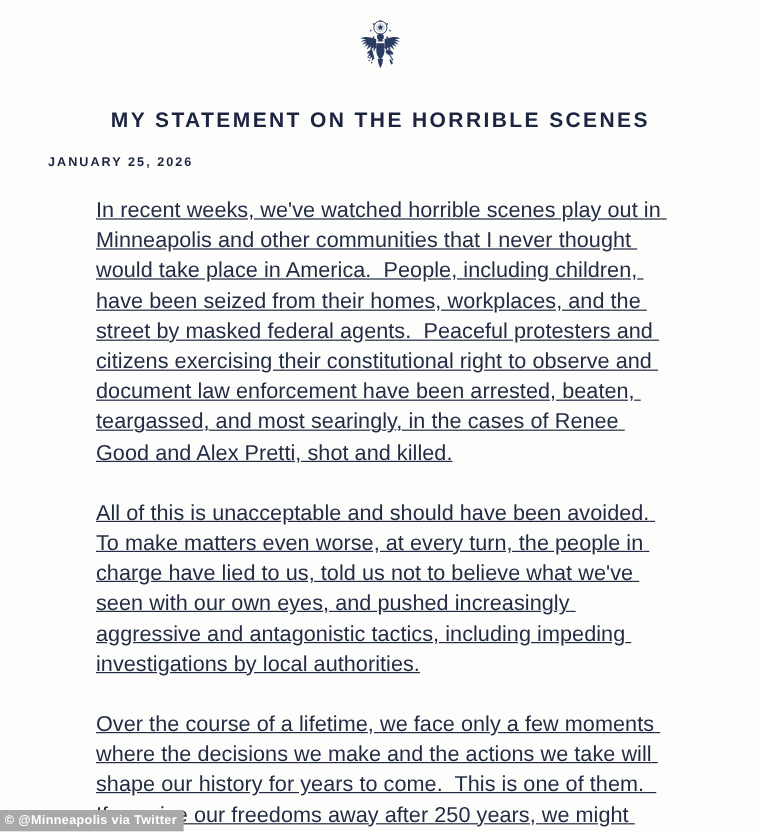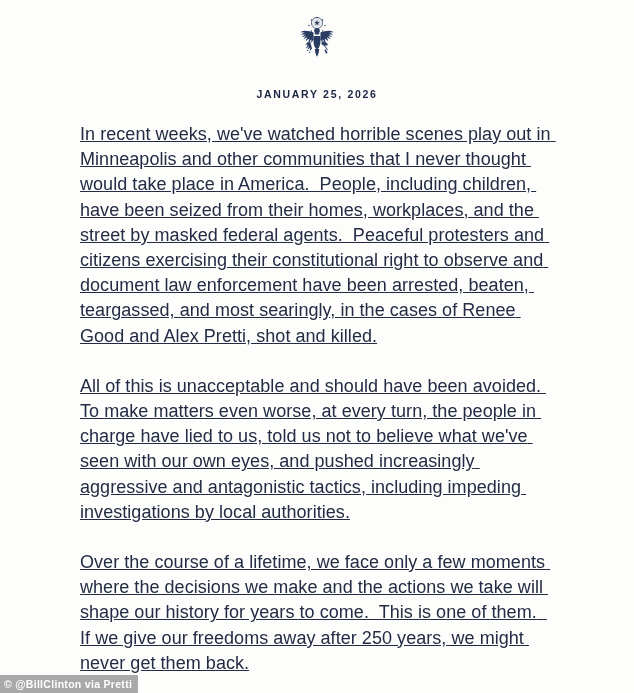--- a/index.html
+++ b/index.html
@@ -51,21 +51,21 @@
     margin: 0;
     text-transform: uppercase;
   }
   .doc-title .tline {
     display: block;
     white-space: nowrap;
   }
 
   .doc-date {
     margin-top: 16px;
-    text-align: center;
+    text-align: left;
     color: #1b2440;
     font-size: 10.5px;
     font-weight: bold;
     letter-spacing: 1.7px;
     text-transform: uppercase;
   }
 
   
   .body-block {
     margin-top: 22px;
@@ -146,26 +146,27 @@
         <path d="M52 52l10 16-1.8 1.1-10-16z" opacity="0.85"></path>
         <path d="M56.8 66.5l4.6 7.2-2 .4-1.2 2-3.3-8.2z"></path>
 
         <path d="M30 47c3.4-1.7 7-2.5 10-2.5s6.6.8 10 2.5c-3.1 1.1-6.5 1.7-10 1.7s-6.9-.6-10-1.7z" opacity="0.55"></path>
       </g>
     </svg>
   </div>
 
   <div class="title-block">
     <h1 class="doc-title">
+      <span class="tline">MY STATEMENT ON THE HORRIBLE SCENES</span>
     </h1>
     <div class="doc-date">JANUARY 25, 2026</div>
   </div>
 
   <div class="body-block">
     <p class="para">In recent weeks, we've watched horrible scenes play out in Minneapolis and other communities that I never thought would take place in America.  People, including children, have been seized from their homes, workplaces, and the street by masked federal agents.  Peaceful protesters and citizens exercising their constitutional right to observe and document law enforcement have been arrested, beaten, teargassed, and most searingly, in the cases of Renee Good and Alex Pretti, shot and killed.</p>
     <p class="para">All of this is unacceptable and should have been avoided. To make matters even worse, at every turn, the people in charge have lied to us, told us not to believe what we've seen with our own eyes, and pushed increasingly aggressive and antagonistic tactics, including impeding investigations by local authorities.</p>
     <p class="para">Over the course of a lifetime, we face only a few moments where the decisions we make and the actions we take will shape our history for years to come.  This is one of them.  If we give our freedoms away after 250 years, we might never get them back.</p>
 
   </div>
 
-  <div class="credit-bar">© @BillClinton via Pretti</div>
+  <div class="credit-bar">© @Minneapolis via Twitter</div>
 
 </div>
 
 </body></html>

